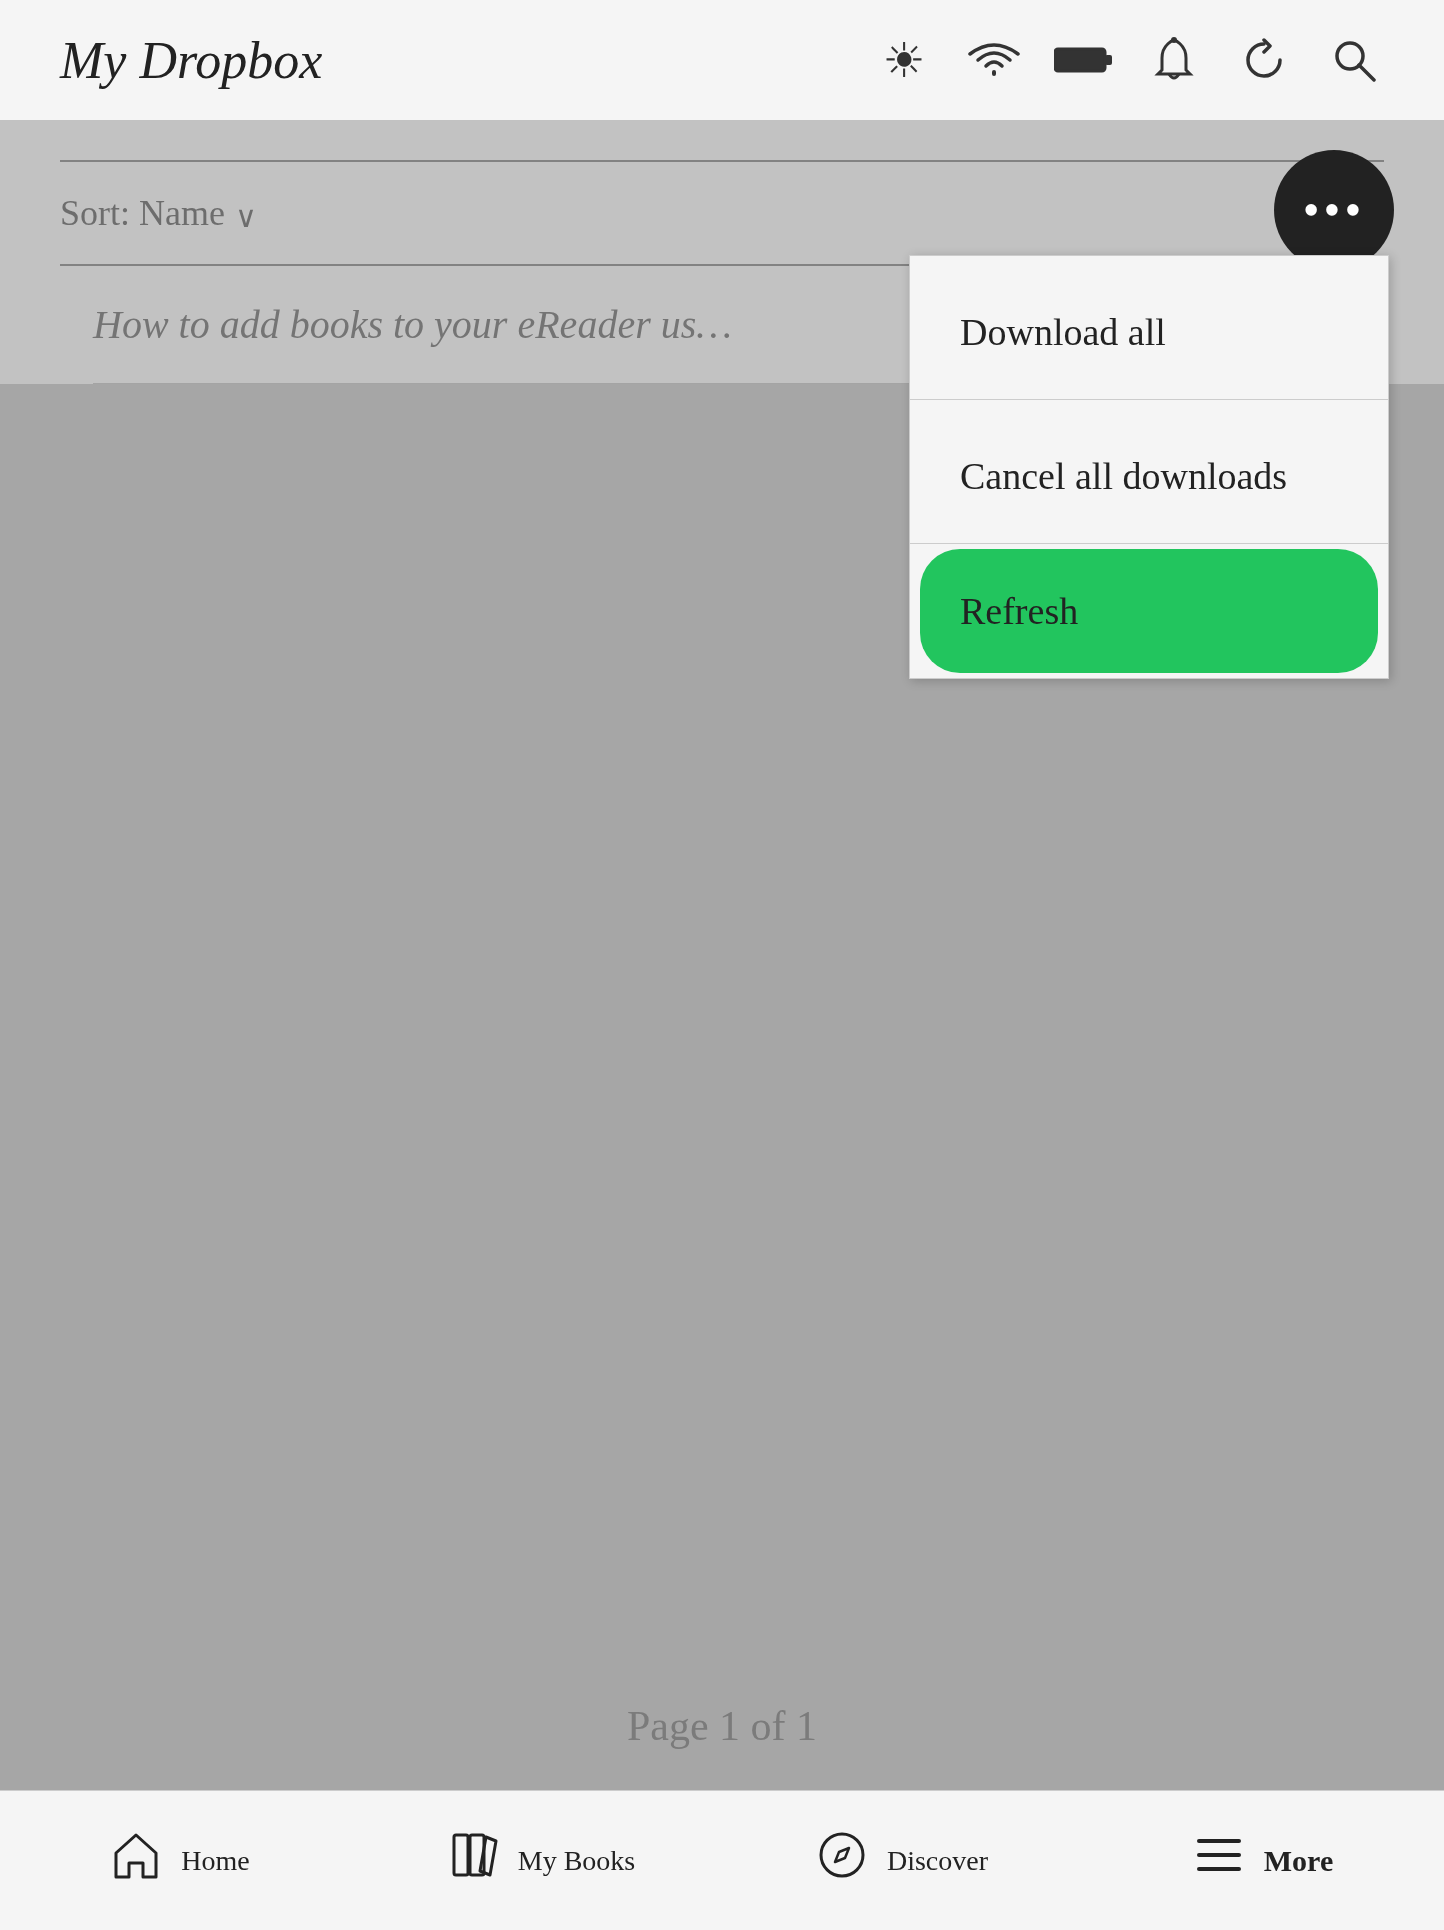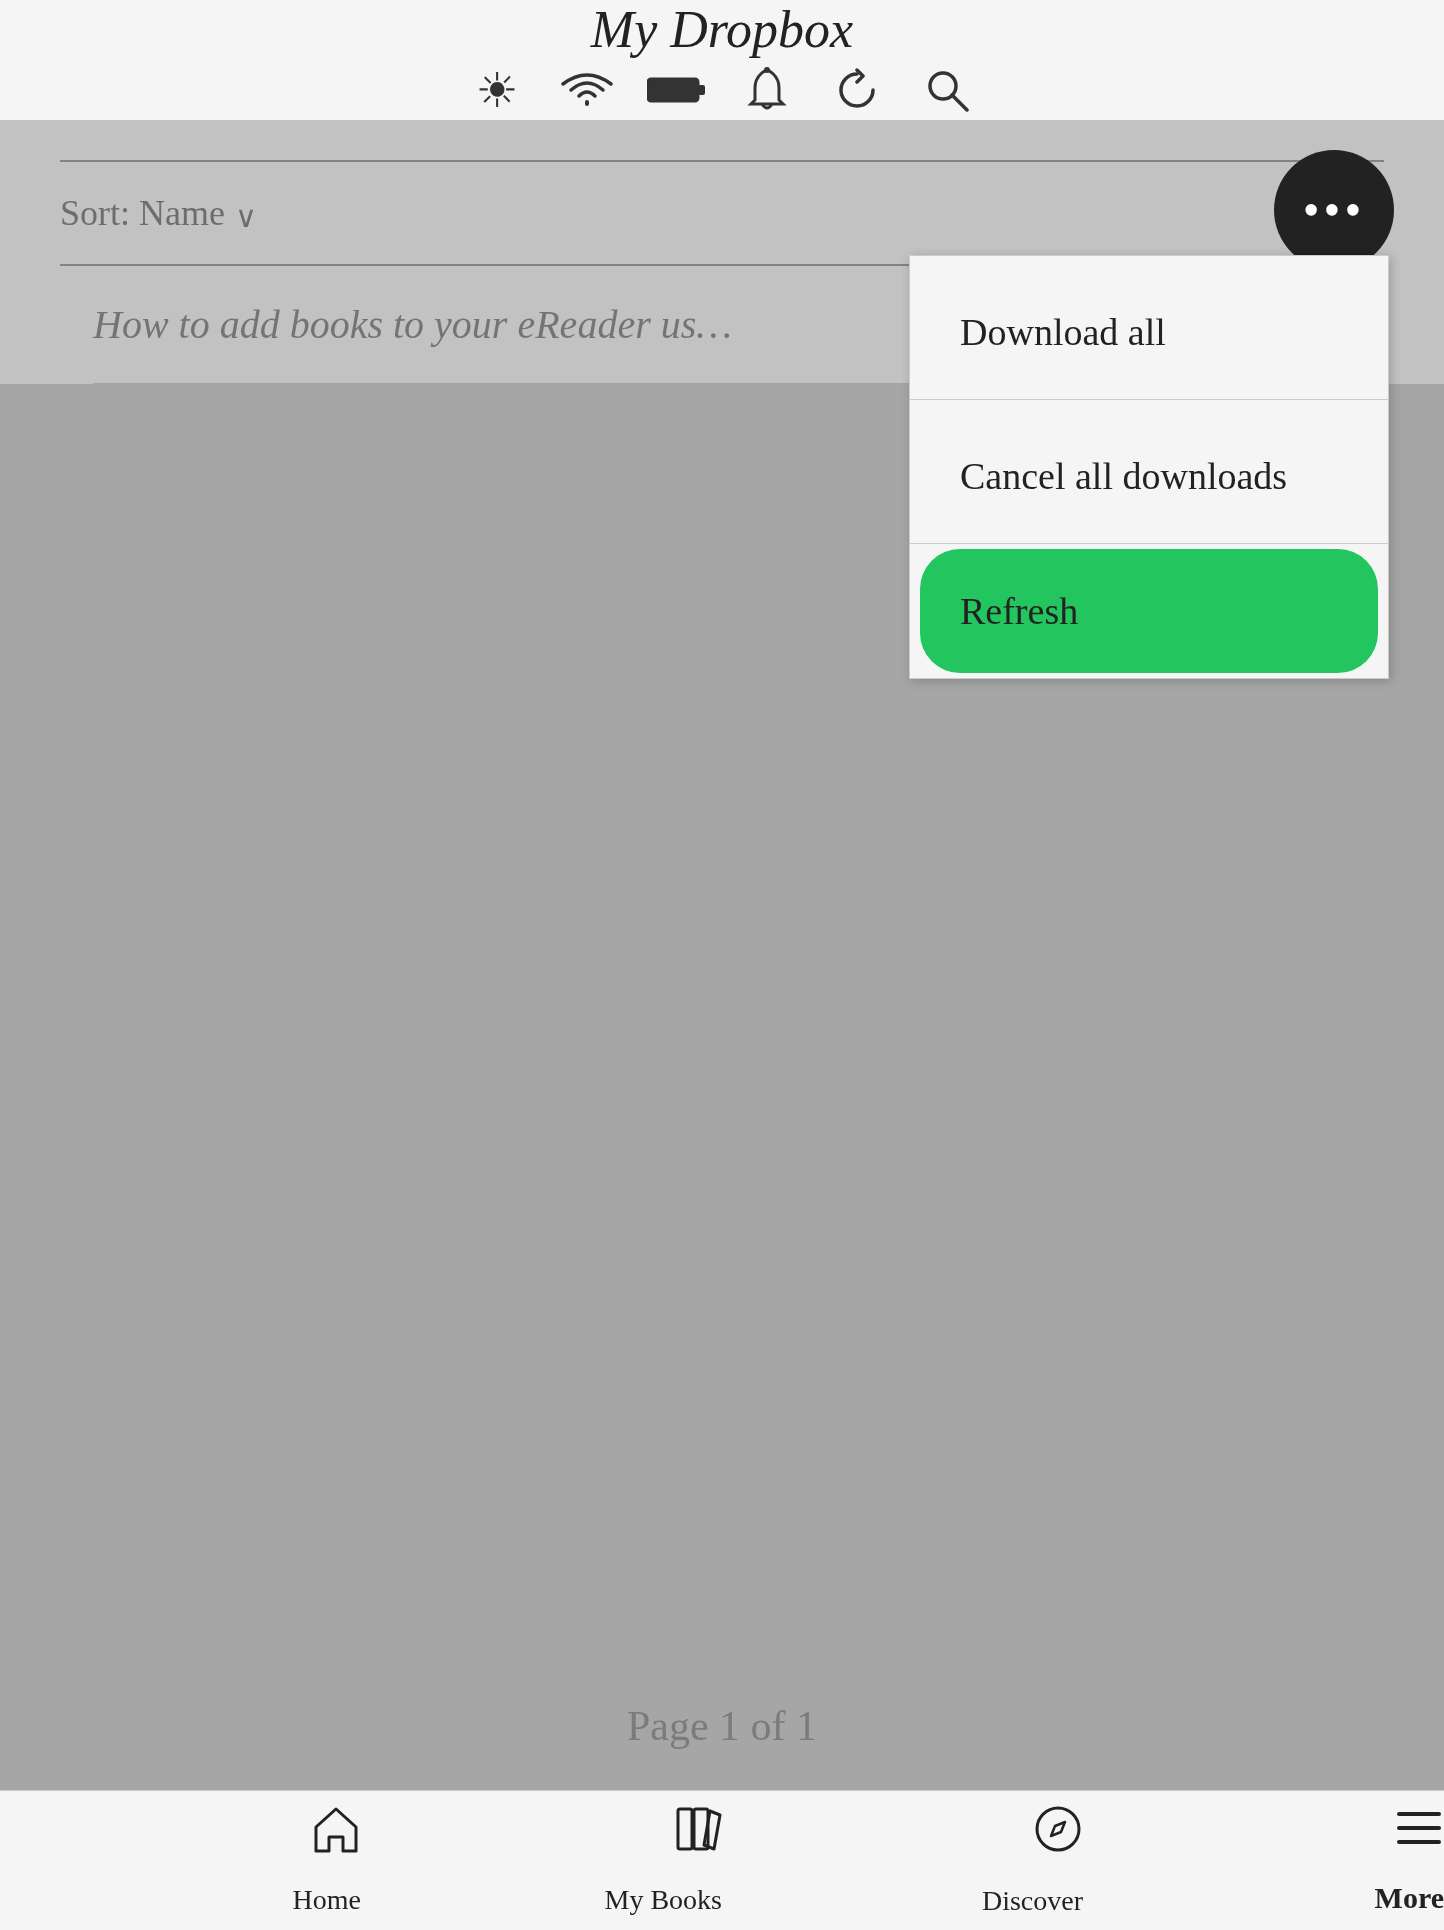--- a/index.html
+++ b/index.html
@@ -20,21 +20,20 @@
     
     .header {
       background-color: #f5f5f5;
       display: flex;
       align-items: center;
       justify-content: space-between;
       padding: 0 60px;
       height: 120px;
       position: relative;
       z-index: 10;
-      flex-direction: column;
     }
 
     .header-title {
       font-style: italic;
       font-size: 52px;
       color: #222;
       font-weight: normal;
     }
 
     .header-icons {
@@ -199,22 +198,21 @@
       background-color: #f5f5f5;
       display: flex;
       align-items: center;
       justify-content: space-around;
       border-top: 1px solid #ccc;
       z-index: 200;
     }
 
     .nav-item {
       display: flex;
-      flex-direction: column;
-      align-items: flex-end;
+      align-items: center;
       justify-content: center;
       gap: 20px;
       cursor: pointer;
       flex: 1;
     }
 
     .nav-icon {
       font-size: 48px;
       color: #222;
     }

